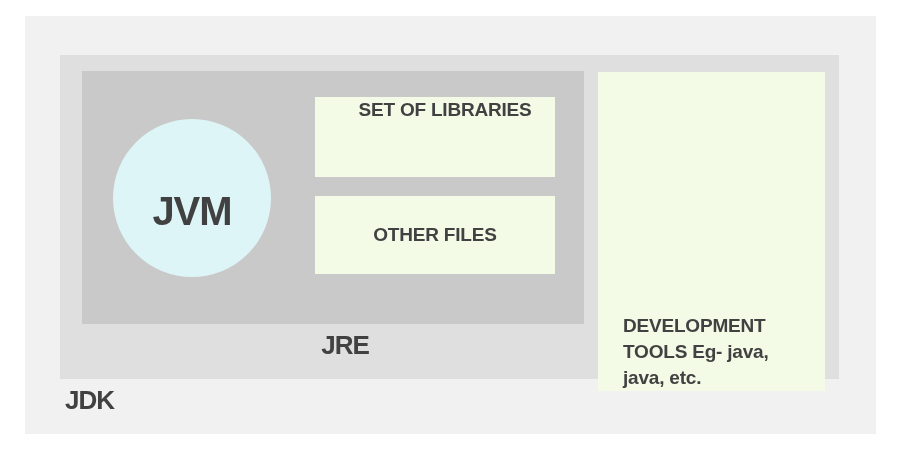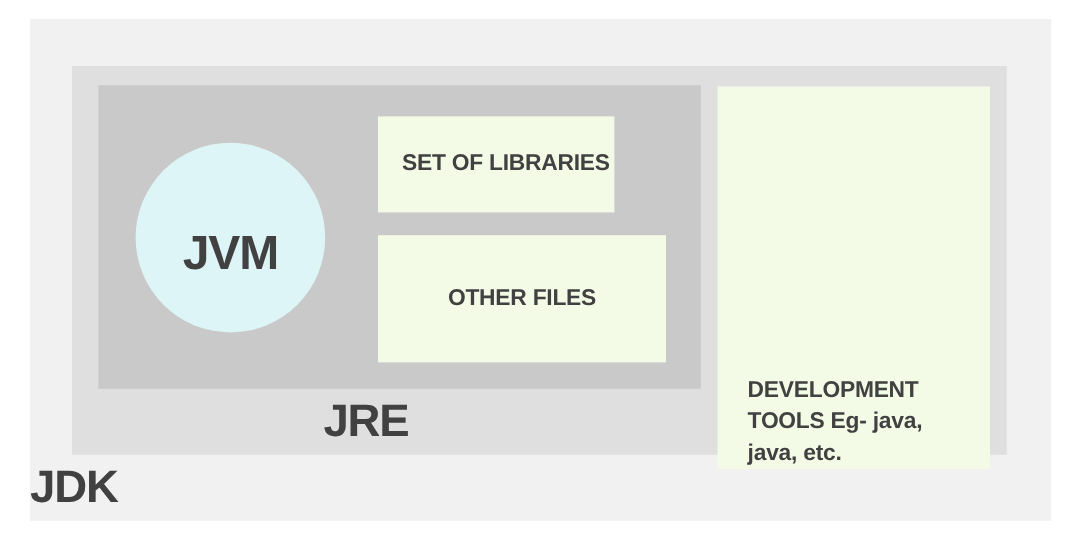--- a/index.html
+++ b/index.html
@@ -63,50 +63,51 @@
     position:absolute;
     background:var(--box-bg);
     font-size:19px;
     line-height:26px;
     font-weight:700;
     color:var(--text);
     letter-spacing:-0.2px;
   }
   .lib-box{
     left:233px; top:26px;
-    width:197px; height:80px;
+    width:240px; height:80px;
     display:flex;
-    flex-direction:column;
+    flex-direction:row;
     justify-content:center;
     padding-left:20px;
   }
   .other-box{
     left:233px; top:125px;
-    width:240px; height:106px;
+    width:240px; height:78px;
     display:flex;
     align-items:center;
     justify-content:center;
     text-align:right;
   }
   .dev-box{
     left:538px; top:17px;
     width:227px; height:319px;
     display:flex;
     flex-direction:column;
     justify-content:flex-end;
     padding-left:25px;
     padding-right:8px;
   }
   .big-label{
     position:absolute;
-    font-size:38px;
+    font-size:26px;
     font-weight:700;
     letter-spacing:-1px;
     color:var(--text);
     line-height:1;
+    margin-left:40px;
   }
   .jre-label{
     left:0; top:277px;
     width:490px;
     text-align:center;
   }
   .jdk-label{
     left:0; top:371px;
     width:100%;
     text-align:left;

